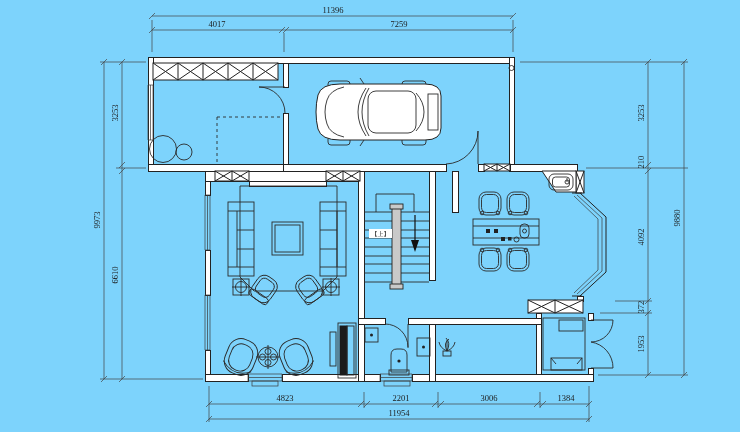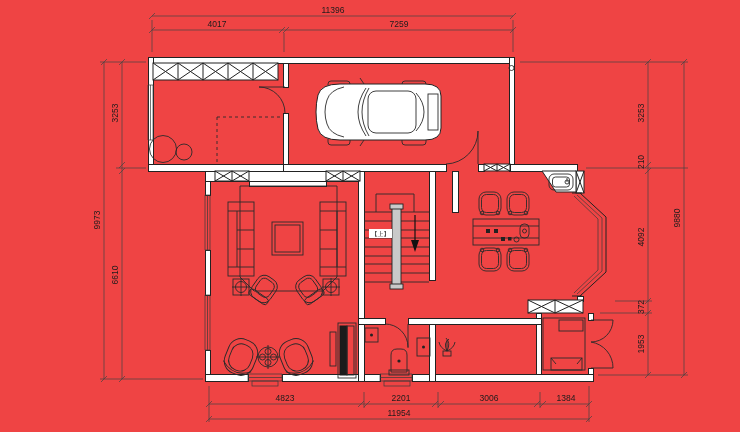--- a/index.html
+++ b/index.html
@@ -1,17 +1,17 @@
 <!DOCTYPE html>
 <html><head>
 <meta charset="utf-8">
 <style>
   html,body{margin:0;padding:0;background:#ffffff;}
-  .stage{position:relative;width:740px;height:432px;background:#ef4444;overflow:hidden;
-         font-family:Liberation Sans, sans-serif;}
+  .stage{position:relative;width:740px;height:432px;background:#7dd3fc;overflow:hidden;
+         font-family:Liberation Serif, serif;}
   svg{display:block;}
   .w{fill:#ffffff;stroke:#222222;stroke-width:1;}
   .ln{fill:none;stroke:#222222;stroke-width:1;}
   .thin{fill:none;stroke:#3a3a3a;stroke-width:0.7;}
   .furn{fill:none;stroke:#2a2a2a;stroke-width:0.9;}
   .dim{fill:none;stroke:#444444;stroke-width:0.7;}
   .dimtxt{font-size:8.5px;fill:#1c1c1c;}
   .stairtxt{font-size:6px;fill:#111111;}
   .dash{stroke-dasharray:3,3;}
 </style>

